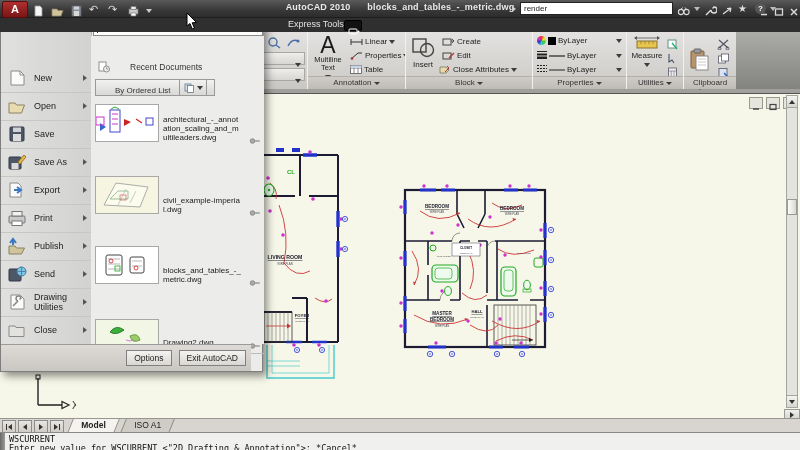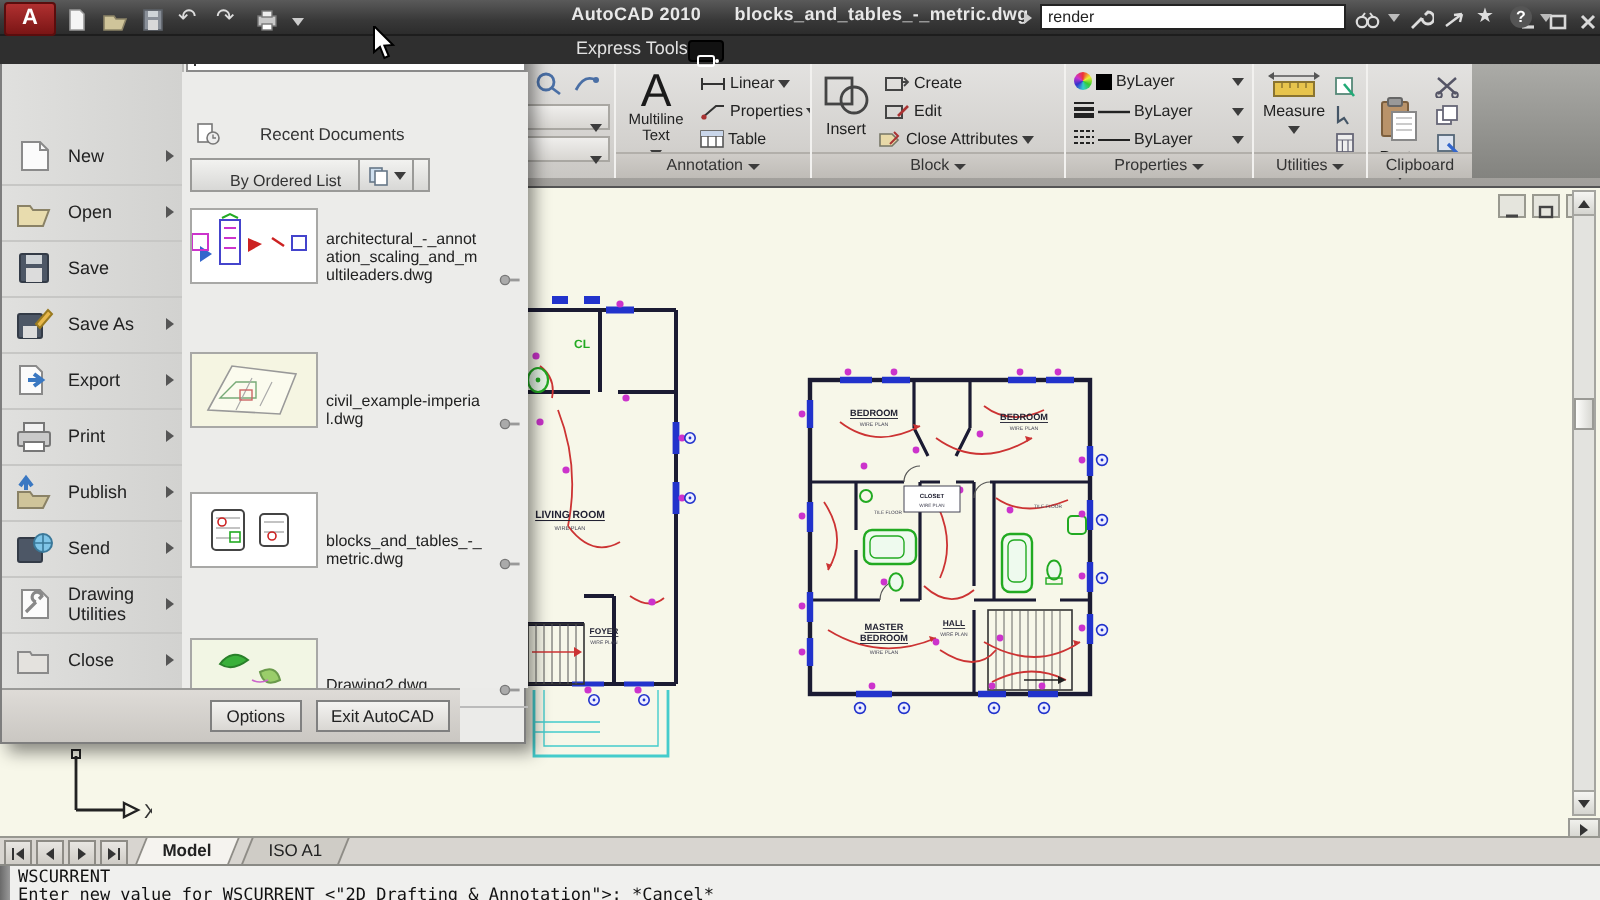--- a/index.html
+++ b/index.html
@@ -40,21 +40,21 @@
   .caret{width:1px;height:10px;background:#333;margin-left:3px}
   .recent{position:absolute;left:90px;top:19px;width:173px;height:308px;background:#ececea}
   .rd-head{position:absolute;left:6px;top:25px;display:flex;align-items:center;gap:20px;font-size:8.5px;color:#333}
   .sortbtn{position:absolute;left:4px;top:43px;width:80px;height:15px;background:linear-gradient(#f2f2f0,#d8d8d6);border:1px solid #9a9a98;font-size:8px;color:#333;display:flex;align-items:flex-end;justify-content:space-between;padding:0 19px}
   .miniBtn{position:absolute;left:88px;top:43px;width:26px;height:15px;background:linear-gradient(#f2f2f0,#d8d8d6);border:1px solid #9a9a98;display:flex;align-items:center;justify-content:center;gap:2px}
   .docrow{position:absolute;left:4px;width:166px;display:flex;align-items:flex-end;cursor:default}
   .thumb{width:62px;height:36px;background:#fff;border:1px solid #a8a8a6;flex:0 0 62px}
   .doclabel{font-size:8px;color:#222;margin-left:4px;width:78px;line-height:9px;word-wrap:break-word;overflow-wrap:break-word;word-break:break-all}
   .pin{margin-left:auto;width:12px;height:10px;flex:0 0 12px}
   .scrollhint{position:absolute;left:0;top:317px;width:173px;height:8px;border-top:1px solid #bbb;display:flex;justify-content:center;align-items:center}
-  .menubottom{position:absolute;left:0;top:327px;width:229px;height:27px;background:linear-gradient(#dedbd7,#cac7c2);border-top:1px solid #9a9a98;display:flex;justify-content:flex-end;align-items:center;gap:7px;padding-right:5px;box-sizing:border-box}
+  .menubottom{position:absolute;left:0;top:327px;width:250px;height:27px;background:linear-gradient(#dedbd7,#cac7c2);border-top:1px solid #9a9a98;display:flex;justify-content:flex-end;align-items:center;gap:7px;padding-right:5px;box-sizing:border-box}
   .mbtn{height:16px;background:linear-gradient(#f4f3f1,#d9d7d3);border:1px solid #808080;font-size:8.5px;color:#222;display:flex;align-items:center;padding:0 7px;font-family:"Liberation Sans",sans-serif}
   
   .docbtns{left:749px;top:97px;display:flex;gap:3px;z-index:15}
   .docb{width:12px;height:10px;background:#e5e5dd;border:1px solid #99998f;display:inline-block}
   .vscroll{left:786px;top:95px;width:12px;height:313px;background:#e3e3df;border:1px solid #a5a5a0;z-index:15;box-sizing:border-box}
   .sbtn{position:absolute;left:0;width:10px;height:11px;background:linear-gradient(#f5f5f2,#d5d5d0);border-bottom:1px solid #a5a5a0;display:flex;align-items:center;justify-content:center}
   .thumbv{position:absolute;left:0;top:103px;width:10px;height:16px;background:linear-gradient(90deg,#fdfdfb,#d8d8d3);border:1px solid #9a9a95;box-sizing:border-box}
   .corner{left:784px;top:409px;width:14px;height:10px;background:linear-gradient(#f0f0ec,#d2d2cc);border:1px solid #9a9a95;z-index:15;display:flex;align-items:center;justify-content:center}
   .tri-r{width:0;height:0;border-top:3px solid transparent;border-bottom:3px solid transparent;border-left:4px solid #333}
   .tri-l{width:0;height:0;border-top:3px solid transparent;border-bottom:3px solid transparent;border-right:4px solid #333}

